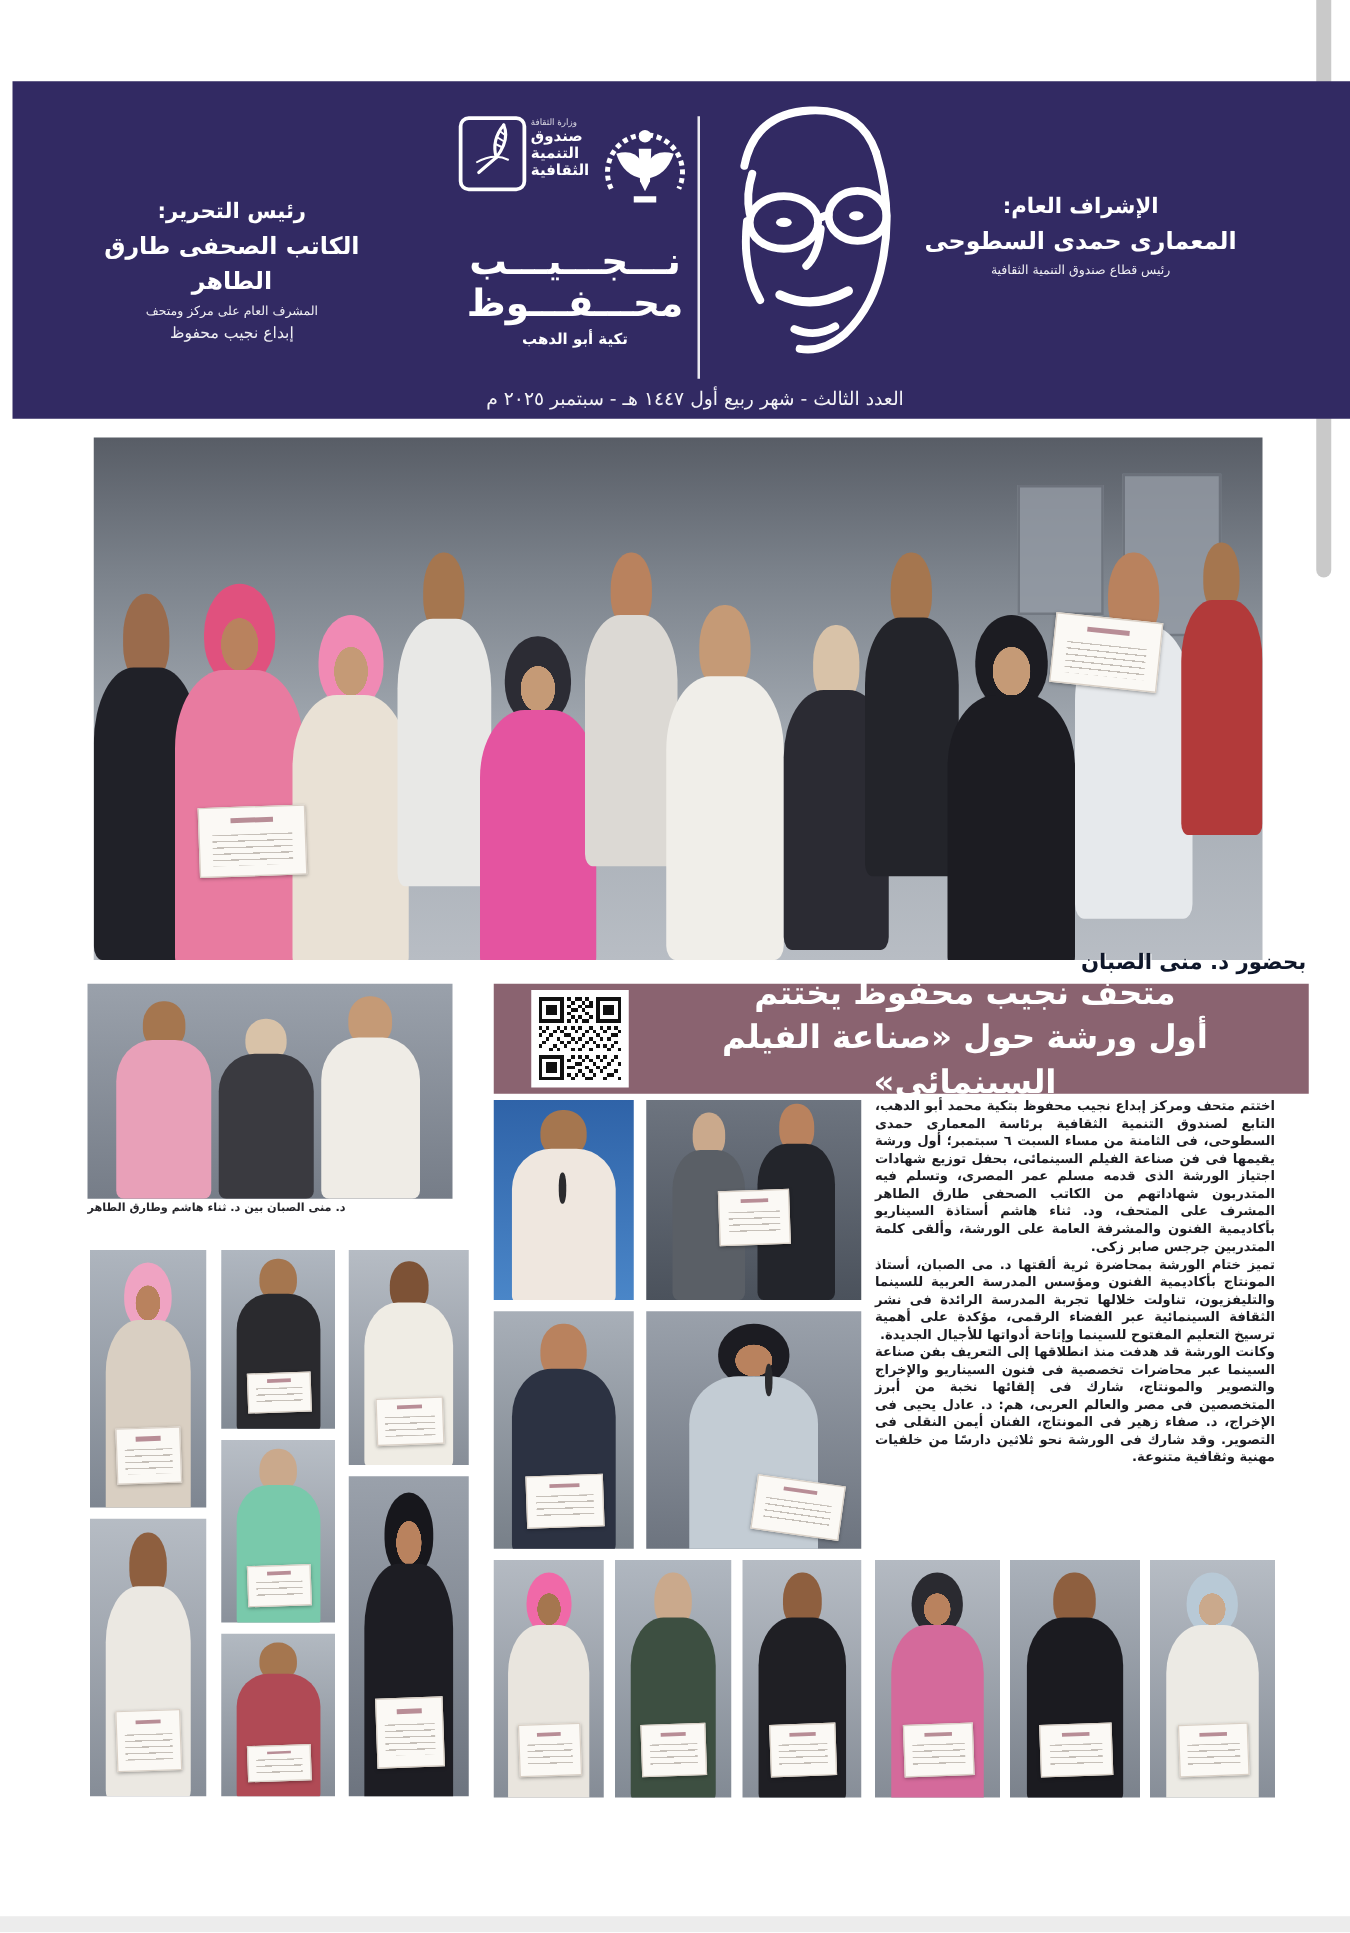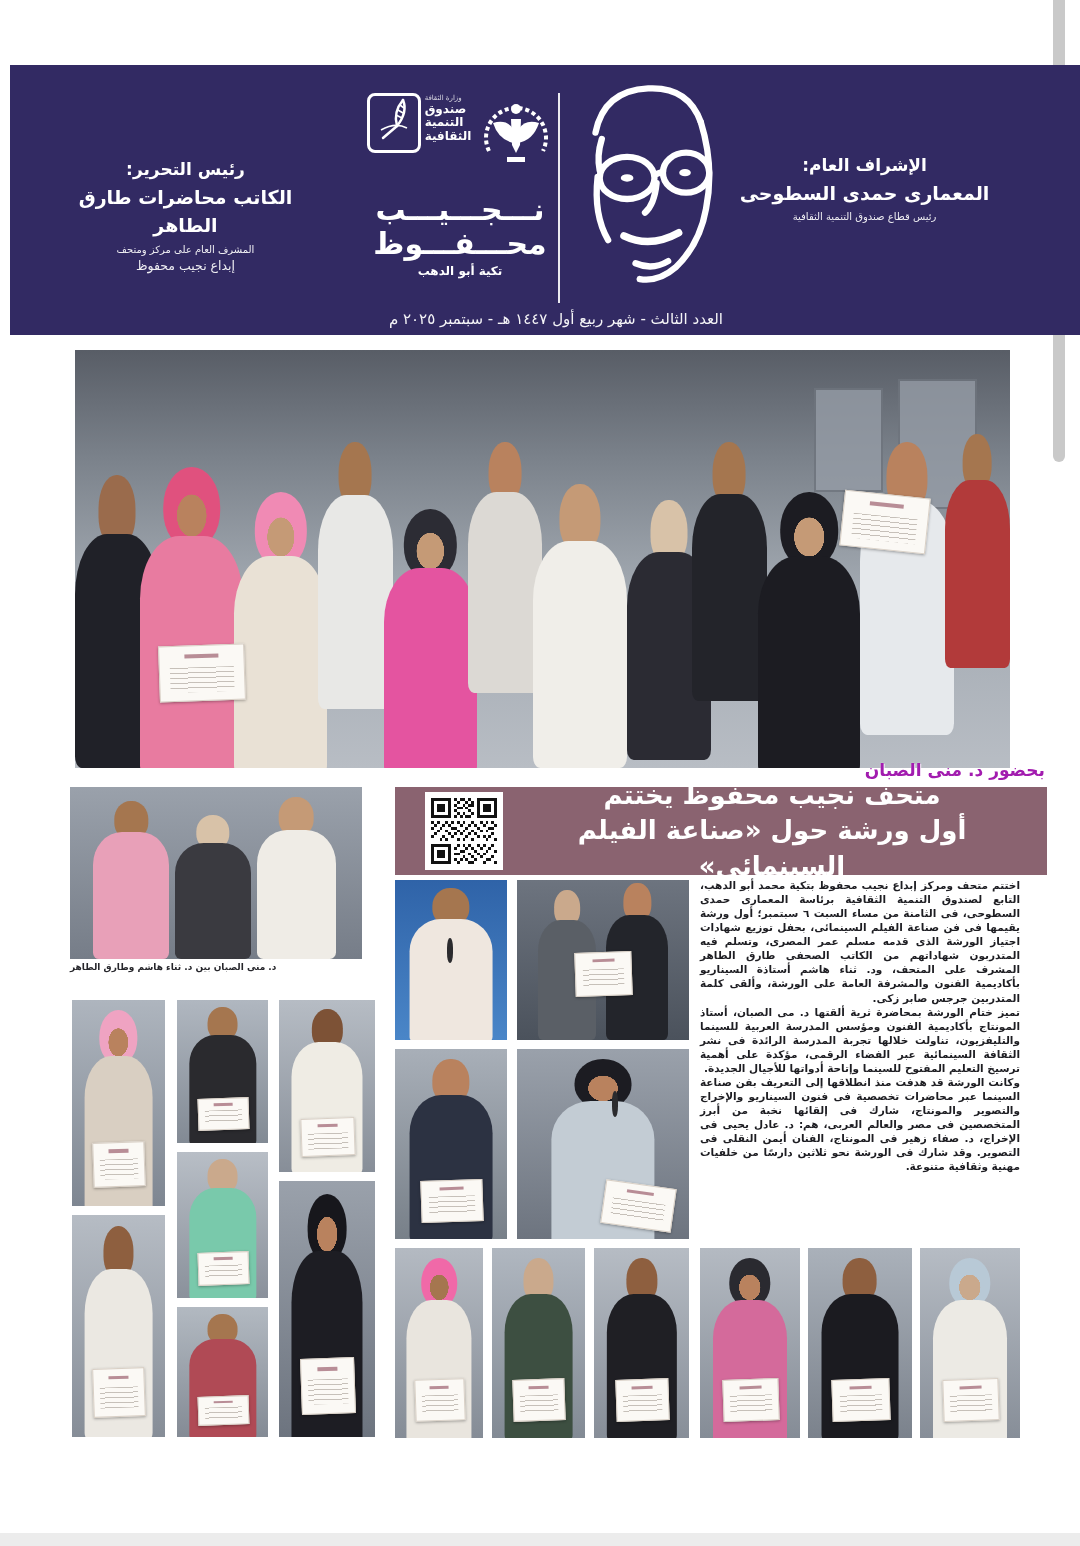--- a/index.html
+++ b/index.html
@@ -52,21 +52,21 @@
   .group-photo{top:350px;left:75px;width:935px;height:418px;
       background:linear-gradient(180deg,#585d66 0%,#7b828b 26%,#a3aab2 58%,#b8bdc4 100%);}
   .poster{position:absolute;background:#959ca6;border:2px solid #6e747d;opacity:.8;}
 
   .left-figure{top:787px;left:70px;width:292px;height:172px;background:linear-gradient(180deg,#9aa1ab,#767d88);}
   .left-caption{position:absolute;top:962px;left:70px;width:292px;font-size:9px;font-weight:bold;
       color:#26262b;text-align:left;direction:rtl;}
 
   
   .kicker{position:absolute;top:760px;left:395px;width:650px;text-align:right;
-      font-size:17px;font-weight:bold;color:#a21caf;
+      font-size:17px;font-weight:bold;color:#0f172a;
       text-shadow:0 0 1px #fff,1px 1px 0 rgba(255,255,255,.8);letter-spacing:.5px;}
   .headline-bar{position:absolute;top:787px;left:395px;width:652px;height:88px;background:#8a6370;
       display:flex;align-items:center;}
   .headline-text{flex:1;text-align:center;color:#fff;font-weight:bold;font-size:26px;line-height:1.35;padding-right:6px;}
   .qr-wrap{width:78px;height:78px;background:#fff;margin:0 0 0 30px;flex:0 0 auto;padding:3px;box-sizing:border-box;}
 
   
   .text-col{position:absolute;top:878px;left:700px;width:320px;height:364px;
       font-size:10.5px;font-weight:bold;color:#1d1d22;line-height:1.34;text-align:justify;}
   .text-col p{margin:0;}
@@ -85,21 +85,21 @@
   <header class="masthead">
 
     <div class="mast-block supervision">
       <div class="mast-label">الإشراف العام:</div>
       <div class="mast-name">المعمارى حمدى السطوحى</div>
       <div class="mast-role">رئيس قطاع صندوق التنمية الثقافية</div>
     </div>
 
     <div class="mast-block editor">
       <div class="mast-label">رئيس التحرير:</div>
-      <div class="mast-name">الكاتب محاضرات طارق الطاهر</div>
+      <div class="mast-name">الكاتب الصحفى طارق الطاهر</div>
       <div class="mast-role">المشرف العام على مركز ومتحف</div>
       <div class="mast-role2">إبداع نجيب محفوظ</div>
     </div>
 
     <div class="center-stack">
       <div class="logo-row">
         <div class="fund-logo">
           <div class="fund-words">
             <div class="fund-ministry">وزارة الثقافة</div>
             <div class="fund-name">صندوق</div>

